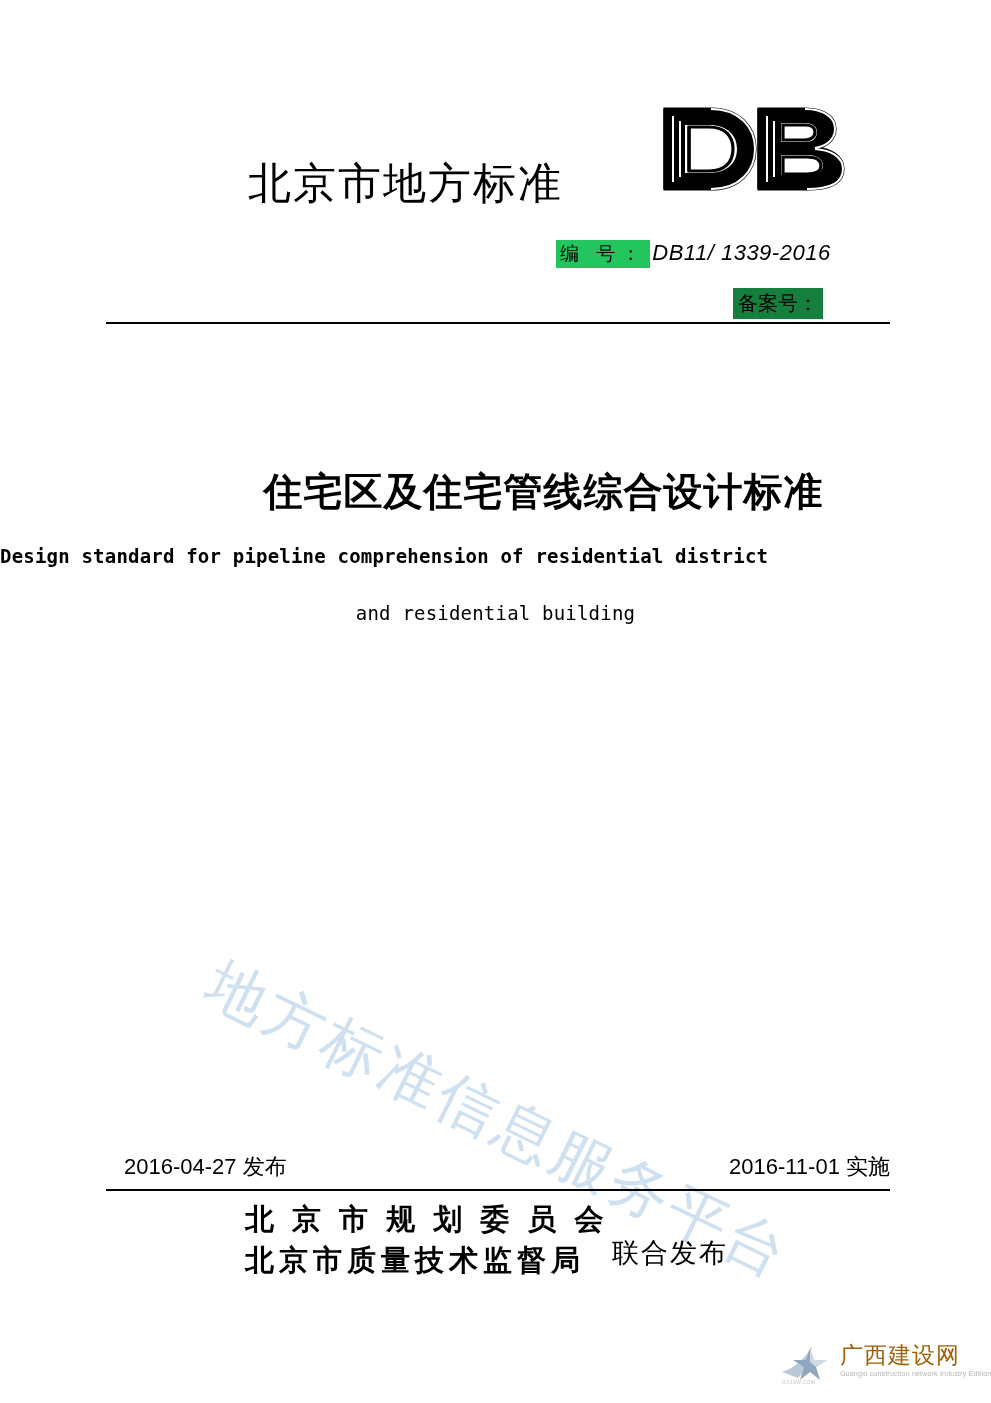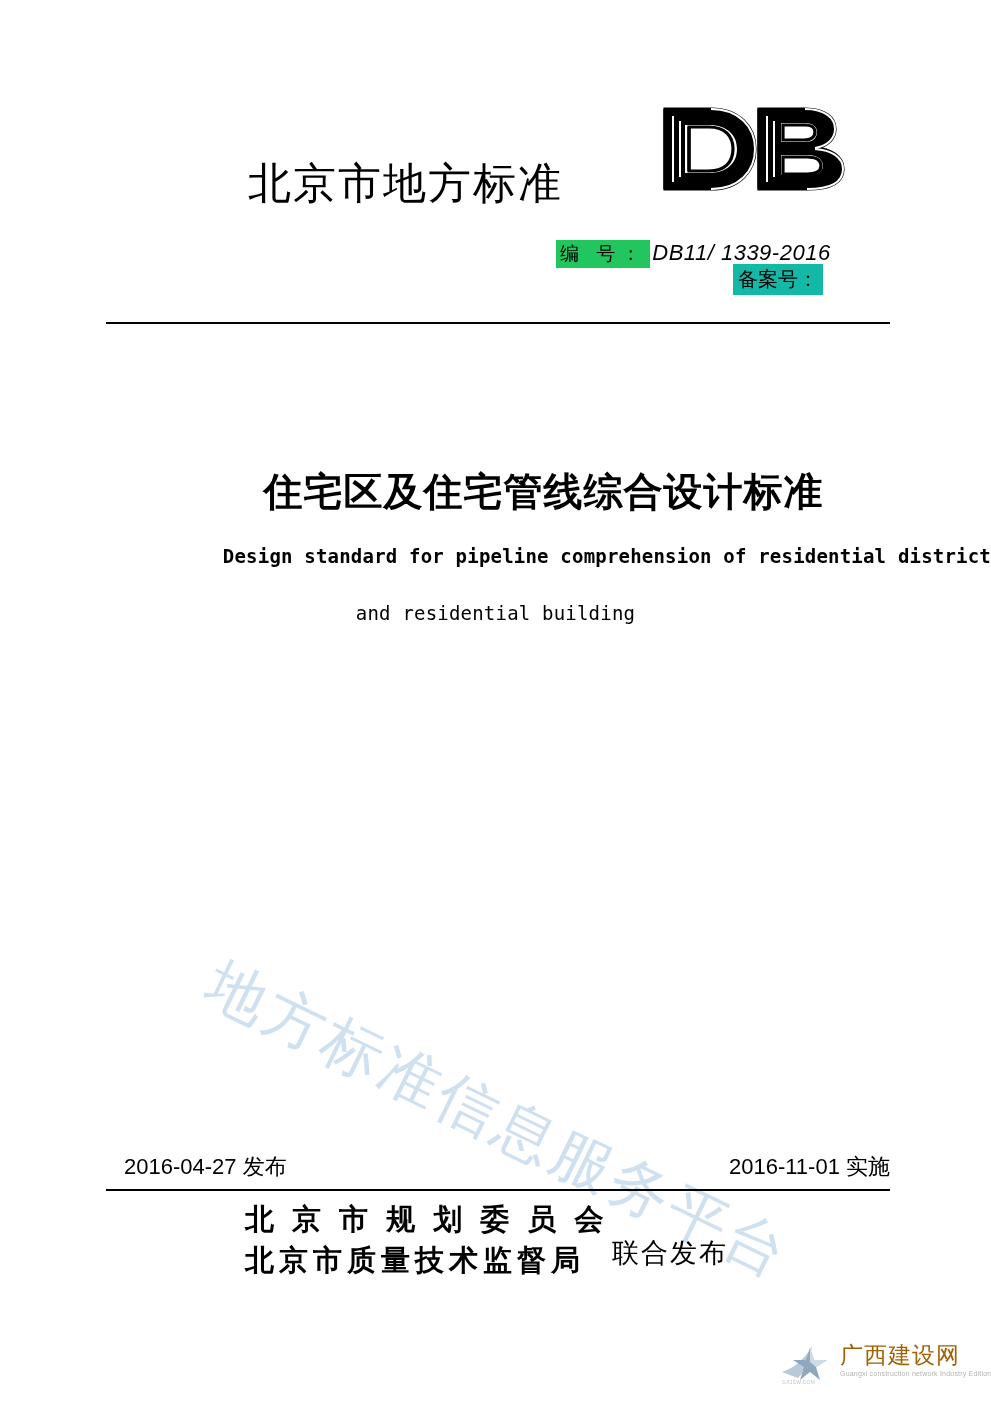--- a/index.html
+++ b/index.html
@@ -63,23 +63,23 @@
   .num-value {
     display: inline-block;
     margin-left: 2px;
     font-size: 22px;
     letter-spacing: 0.5px;
     font-style: italic;
   }
   .record-row {
     position: absolute;
     left: 733px;
-    top: 264px;
+    top: 288px;
     font-size: 20px;
-    background: #14b8a6;
+    background: #15803d;
     padding: 2px 5px;
     white-space: nowrap;
   }
   .rule-top {
     position: absolute;
     left: 106px;
     top: 322px;
     width: 784px;
     height: 2px;
     background: #000;
@@ -95,21 +95,21 @@
     font-size: 39px;
     font-weight: bold;
     letter-spacing: 1px;
     padding-left: 48px;
   }
   .en-title-1 {
     position: absolute;
     left: 0;
     top: 545px;
     width: 991px;
-    text-align: right;
+    text-align: left;
     font-family: "DejaVu Sans Mono", monospace;
     font-size: 19px;
     font-weight: bold;
     letter-spacing: 0.2px;
   }
   .en-title-2 {
     position: absolute;
     left: 0;
     top: 602px;
     width: 991px;

